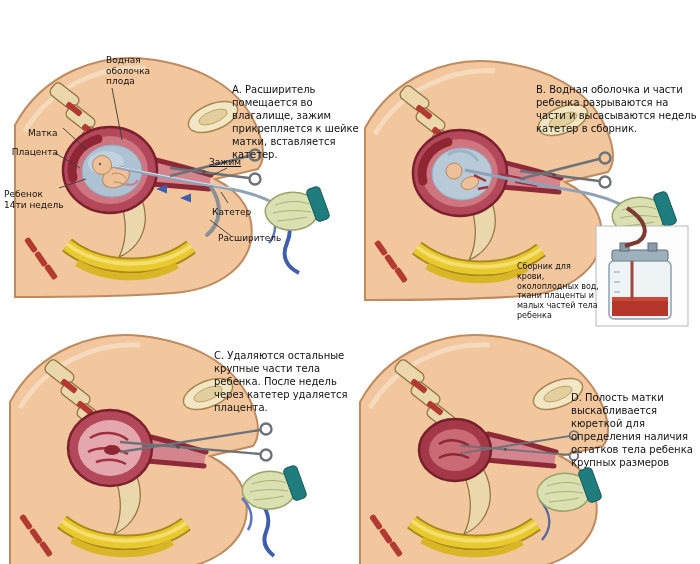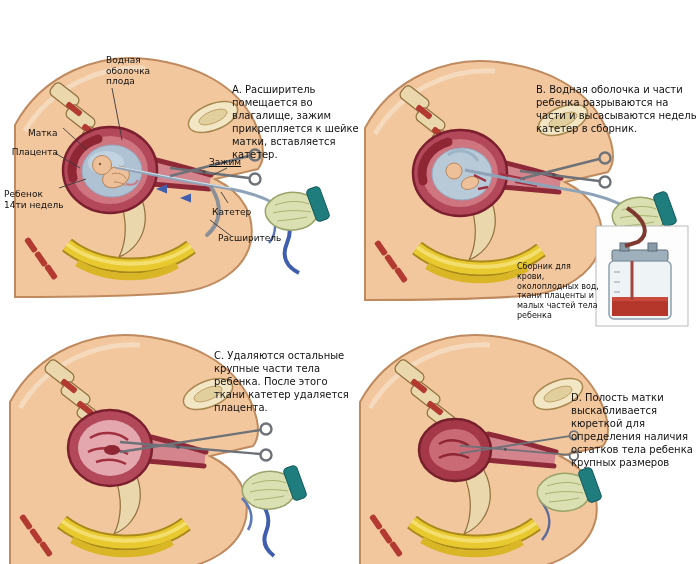--- a/index.html
+++ b/index.html
@@ -187,21 +187,21 @@
       <path d="M 55,153 L 80,168"></path>
       <path d="M 59,188 L 86,179"></path>
       <path d="M 227,168 L 213,175"></path>
       <path d="M 228,203 L 221,192"></path>
       <path d="M 231,236 L 210,220"></path>
     </g>
   </svg>
 
   <div class="caption" style="left:204px;top:83px;width:140px;margin-left:28px;">A. Расширитель помещается во влагалище, зажим прикрепляется к шейке матки, вставляется катетер.</div>
   <div class="caption" style="left:536px;top:83px;width:162px;">B. Водная оболочка и части ребенка разрываются на части и высасываются недель катетер в сборник.</div>
-  <div class="caption" style="left:214px;top:349px;width:142px;">C. Удаляются остальные крупные части тела ребенка. После этого ткани катетер удаляется плацента.</div>
+  <div class="caption" style="left:214px;top:349px;width:142px;">C. Удаляются остальные крупные части тела ребенка. После недель через катетер удаляется плацента.</div>
   <div class="caption" style="left:571px;top:391px;width:134px;">D. Полость матки выскабливается кюреткой для определения наличия остатков тела ребенка крупных размеров</div>
 
   <div class="lbl" style="left:106px;top:55px;width:58px;">Водная оболочка плода</div>
   <div class="lbl" style="left:28px;top:128px;width:40px;">Матка</div>
   <div class="lbl" style="left:6px;top:147px;width:52px;text-align:right;">Плацента</div>
   <div class="lbl" style="left:4px;top:176px;width:64px;margin-top:13px;">Ребенок 14ти недель</div>
   <div class="lbl" style="left:209px;top:157px;width:42px;text-decoration:underline;">Зажим</div>
   <div class="lbl" style="left:212px;top:191px;width:48px;margin-top:16px;">Катетер</div>
   <div class="lbl" style="left:218px;top:233px;width:72px;">Расширитель</div>
 

